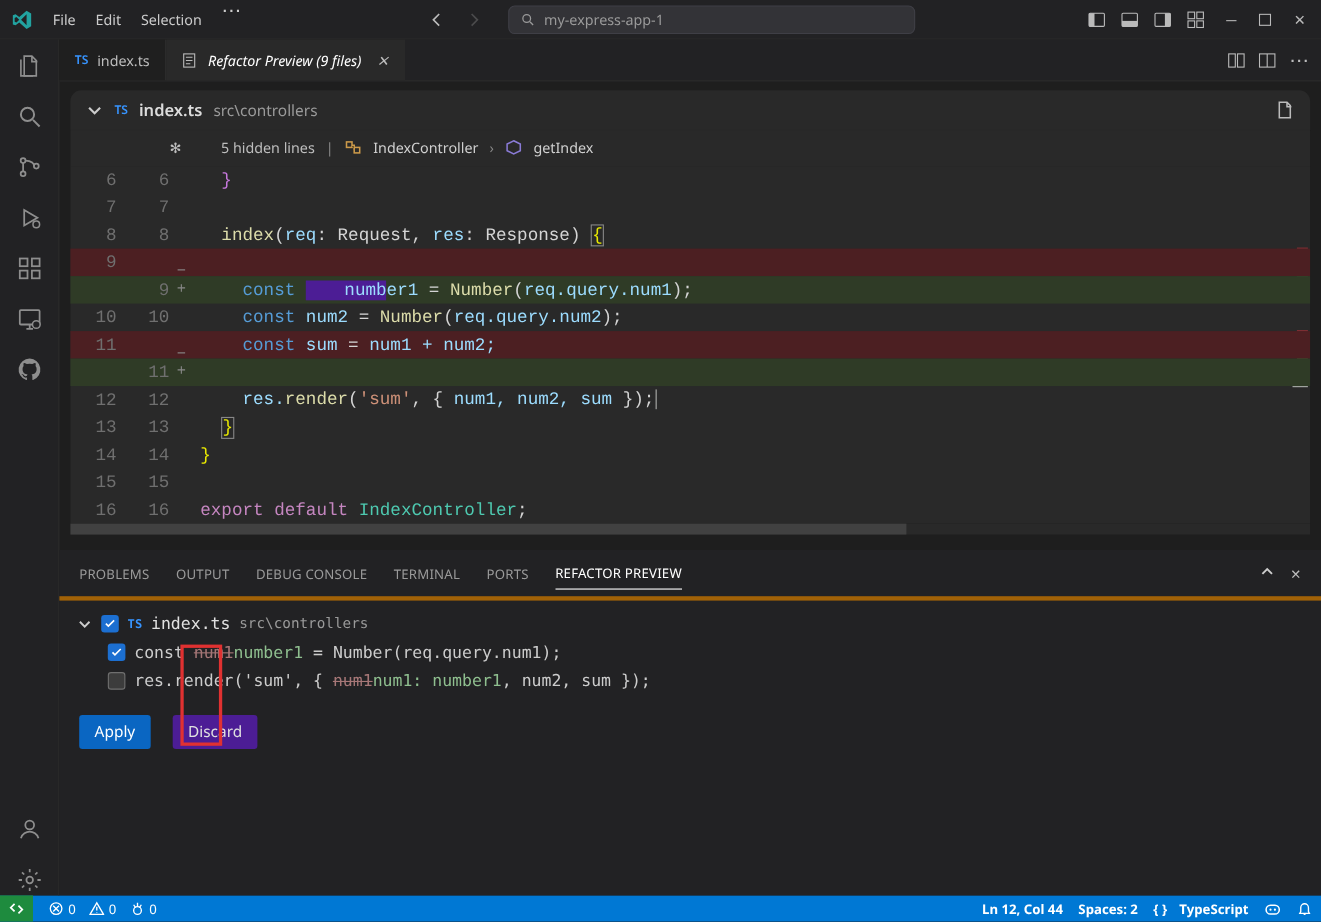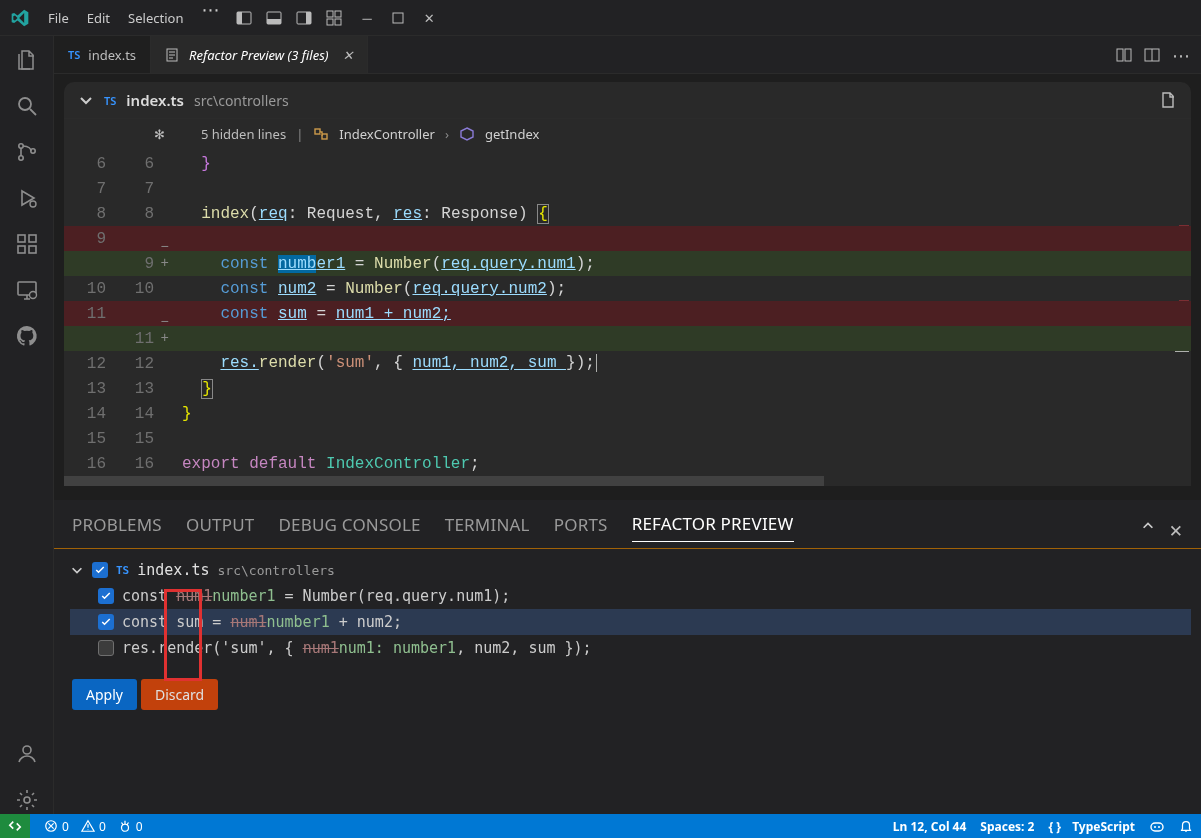--- a/index.html
+++ b/index.html
@@ -94,60 +94,60 @@
   .fold { width:18px; text-align:center; color:#6f6f6f; font-size:12px;}
   .code { flex:1; white-space:pre; color:#d4d4d4; padding-left:4px; }
   .line.del { background:#4c1f22; }
   .line.add { background:#2f3b26; }
   .gut2.del::after { content:"\2212"; position:absolute; right:-9px; color:#888; font-size:14px;}
   .gut2.add::after { content:"+"; position:absolute; right:-9px; color:#888; font-size:14px;}
   .kw { color:#569cd6; }
   .kw2 { color:#c586c0; }
   .fn { color:#dcdcaa; }
   .ty { color:#4ec9b0; }
-  .prop { color:#9cdcfe;text-decoration:underline; }
+  .prop { color:#9cdcfe; }
   .str { color:#ce9178; }
   .pn { color:#d4d4d4; }
   .brace-y { color:#e8e800; }
   .brace-p { color:#c678dd; }
-  .hlg { background:#0369a1; }
+  .hlg { background:#4c1d95;padding-left:35px; }
   .cursor { display:inline-block; width:1px; height:18px; background:#aeafad; vertical-align:middle; margin-left:1px;}
   .hscroll { height:10px; background:#292929; margin:0 10px; position:relative;}
   .hscroll .thumb { position:absolute; left:0; top:0; height:10px; width:760px; background:rgba(180,180,180,.18);}
   .minimap { position:absolute; right:0; top:0; width:20px; height:100%; pointer-events:none;}
   .minimap .strip { position:absolute; right:2px; width:10px; height:3px; }
   .minimap .mmadd { background:#4a6b3a; }
   .minimap .mmdel { background:#7b2e33; }
   .minimap .mmcur { background:#aeafad; }
 
   
   .panel { background:#222224; flex:1; display:flex; flex-direction:column; margin-top:14px; position:relative;}
-  .panel-tabs { display:flex; gap:24px; padding:6px 18px; align-items:flex-end; font-size:17px; color:#9a9a9a; border-bottom:1px solid #a16207;}
+  .panel-tabs { display:flex; gap:24px; padding:6px 18px; align-items:center; font-size:12px; color:#9a9a9a; border-bottom:4px solid #a16207;}
   .panel-tab { padding:6px 0; letter-spacing:.2px; }
   .panel-tab.active { color:#fff; border-bottom:1px solid #fff; }
   .panel-actions { margin-left:auto; display:flex; gap:14px; color:#bdbdbd;}
   .panel-body { padding:8px 10px 8px 16px; font-family: Consolas, monospace; font-size:15px;}
   .rp-file { display:flex; align-items:center; gap:8px; padding:4px 0; }
   .rp-item {
     display:flex; align-items:center; gap:8px; padding:4px 0 4px 28px;
   }
   .rp-item.sel { background:#2c3a52; }
   .cb { width:16px; height:16px; background:#1c6fd1; border-radius:3px; display:flex;align-items:center;justify-content:center; }
   .cb.un { background:#3c3c3c; border:1px solid #6f6f6f; }
   .cb svg { width:12px; height:12px; }
   .strike { text-decoration:line-through; color:#a67777; }
   .ins { color:#8fbf8f; }
   .redbox {
     position:absolute; border:3px solid #e03131; pointer-events:none;
     left:110px; top:40px; width:38px; height:92px;
   }
-  .panel-buttons { display:flex; gap:4px; padding:10px 18px 14px 18px; }
+  .panel-buttons { display:flex; gap:20px; padding:10px 18px 14px 18px; }
   .btn { padding:6px 14px; border-radius:3px; font-size:14px; cursor:pointer; }
   .btn.primary { background:#0a66c2; color:#fff; }
-  .btn.secondary { background:#c2410c; color:#e0e0e0;text-align:center; }
+  .btn.secondary { background:#4c1d95; color:#e0e0e0;text-align:center; }
 
   
   .statusbar {
     height:24px; background:#0078d4; color:#fff; display:flex;
     align-items:center; font-size:12px; padding:0 8px; gap:10px;
   }
   .statusbar .sb-left { display:flex; gap:12px; align-items:center;}
   .statusbar .remote {
     background:#1e8b3e; padding:0 8px; height:24px; display:flex;
     align-items:center; margin-left:-8px; margin-right:4px;
@@ -166,20 +166,41 @@
         <path fill="#22a3a0" d="M17 2l5 3v14l-5 3-8-7-4 3-3-1V7l3-1 4 3 8-7zM6 9l-2 1v4l2 1 3-3-3-3zm11 9V6l-6 6 6 6z"></path>
       </svg>
   </div>
   <div class="menu">
     <div class="menu-item">File</div>
     <div class="menu-item">Edit</div>
     <div class="menu-item">Selection</div>
     <div class="menu-item ellip">⋯</div>
   </div>
 
+  <div class="tb-center">
+    <div class="tb-nav">
+      <span class="arrow">
+        <svg width="18" height="18" viewBox="0 0 24 24">
+            <path fill="none" stroke="#bbb" stroke-width="2" d="M15 5l-7 7 7 7"></path>
+          </svg>
+      </span>
+      <span class="arrow" style="opacity:.4">
+        <svg width="18" height="18" viewBox="0 0 24 24">
+            <path fill="none" stroke="#888" stroke-width="2" d="M9 5l7 7-7 7"></path>
+          </svg>
+      </span>
+    </div>
+    <div class="searchbox">
+      <svg width="14" height="14" viewBox="0 0 24 24">
+          <circle cx="10" cy="10" r="6" fill="none" stroke="#9a9a9a" stroke-width="2"></circle>
+          <path stroke="#9a9a9a" stroke-width="2" d="M15 15l5 5"></path>
+        </svg>
+      <span>my-express-app-1</span>
+    </div>
+  </div>
 
   <div class="tb-right">
     <span class="tb-icon">
         <svg width="16" height="16" viewBox="0 0 16 16">
           <rect x="1" y="2" width="14" height="12" rx="1" fill="none" stroke="#ccc"></rect>
           <rect x="1" y="2" width="5" height="12" fill="#ccc"></rect>
         </svg>
       </span>
     <span class="tb-icon">
         <svg width="16" height="16" viewBox="0 0 16 16">
@@ -282,21 +303,21 @@
         <span class="ts-badge">TS</span>
         <span>index.ts</span>
       </div>
       <div class="tab active">
         <span>
             <svg width="16" height="16" viewBox="0 0 16 16">
               <rect x="2" y="2" width="10" height="12" fill="none" stroke="#bbb"></rect>
               <path stroke="#bbb" d="M4 5h6M4 8h6M4 11h4"></path>
             </svg>
           </span>
-        <span>Refactor Preview (3 files)</span>
+        <span>Refactor Preview (9 files)</span>
         <span class="tab-close">✕</span>
       </div>
       <div class="tabs-right">
         <span>
             <svg width="16" height="16" viewBox="0 0 16 16">
               <rect x="1" y="2" width="6" height="12" fill="none" stroke="#bbb"></rect>
               <rect x="9" y="2" width="6" height="12" fill="none" stroke="#bbb"></rect>
             </svg>
           </span>
         <span>
@@ -474,28 +495,20 @@
         </div>
 
         <div class="rp-item">
           <span class="cb">
               <svg viewBox="0 0 16 16">
                 <path fill="none" stroke="#fff" stroke-width="2" d="M3 8l3 3 7-7"></path>
               </svg>
             </span>
           <span><span>const </span><span class="strike">num1</span><span class="ins">number1</span><span> = Number(req.query.num1);</span></span>
         </div>
-        <div class="rp-item sel">
-          <span class="cb">
-              <svg viewBox="0 0 16 16">
-                <path fill="none" stroke="#fff" stroke-width="2" d="M3 8l3 3 7-7"></path>
-              </svg>
-            </span>
-          <span><span>const sum = </span><span class="strike">num1</span><span class="ins">number1</span><span> + num2;</span></span>
-        </div>
         <div class="rp-item">
           <span class="cb un"></span>
           <span><span>res.render('sum', { </span><span class="strike">num1</span><span class="ins">num1: number1</span><span>, num2, sum });</span></span>
         </div>
       </div>
 
       <div class="panel-buttons">
         <div class="btn primary">Apply</div>
         <div class="btn secondary">Discard</div>
       </div>

